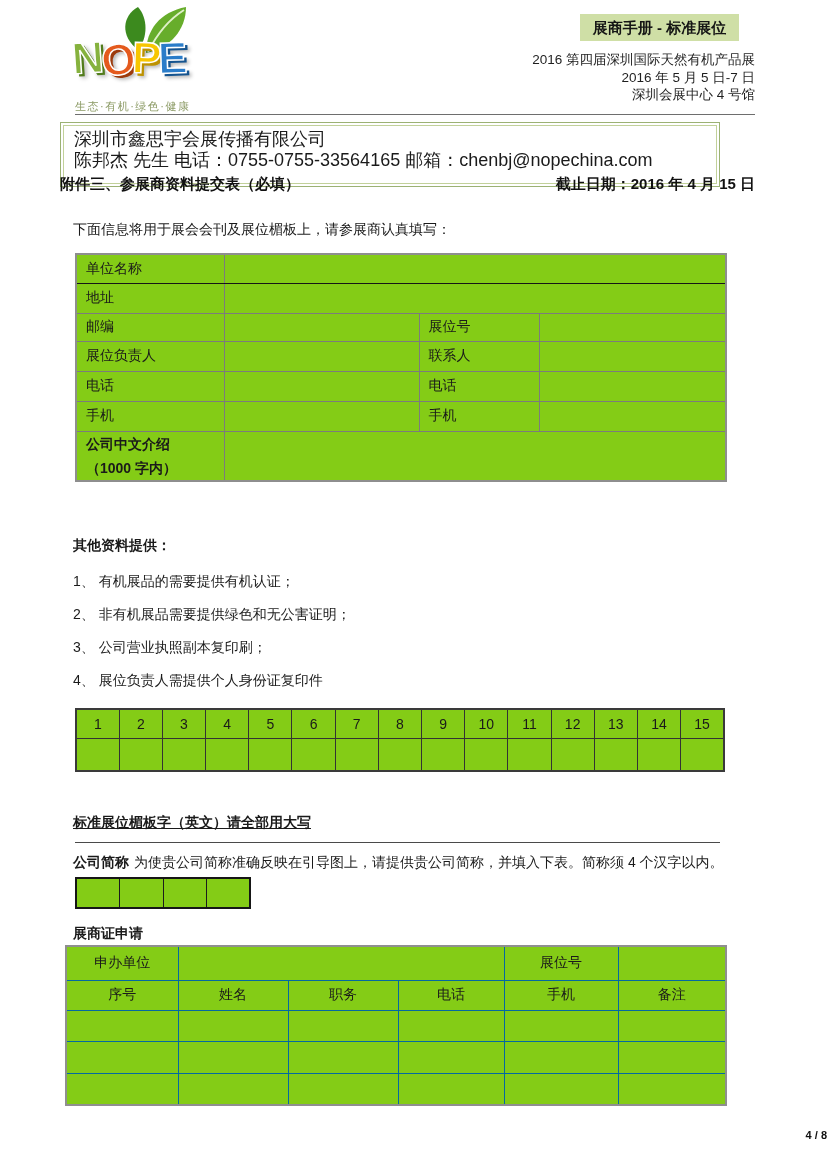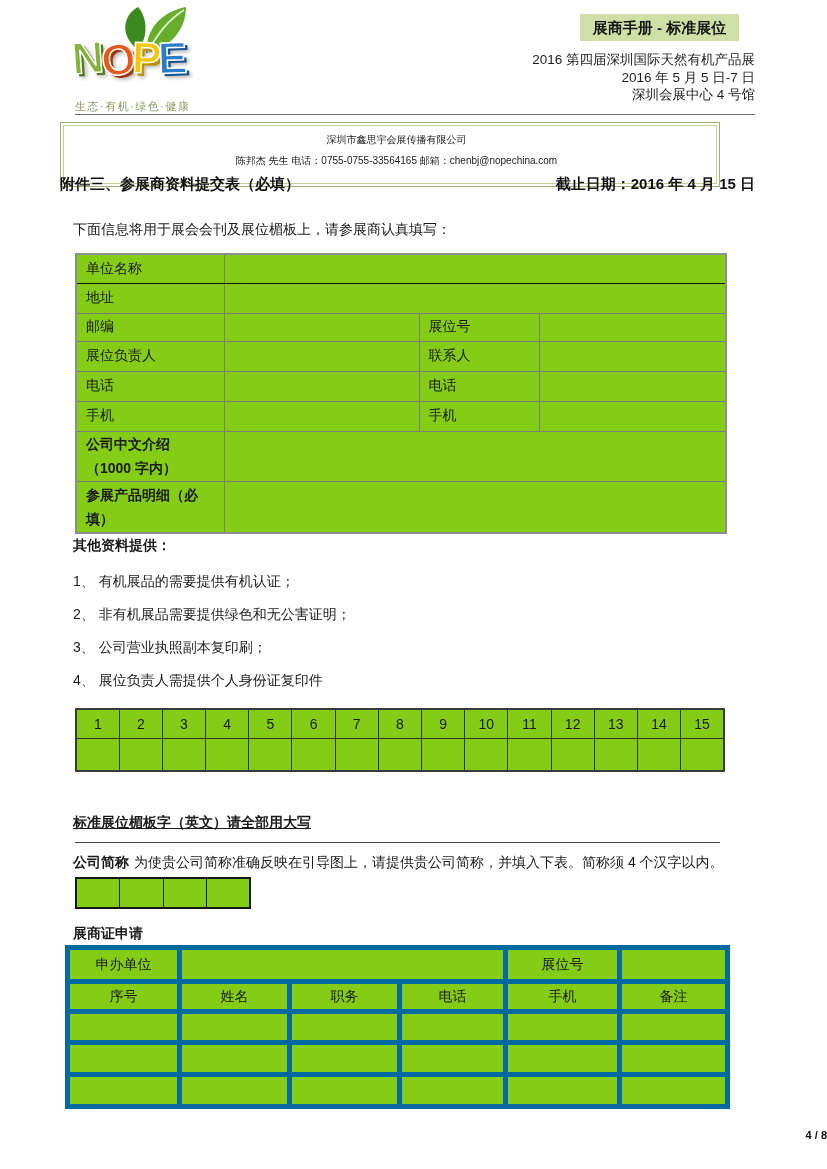--- a/index.html
+++ b/index.html
@@ -36,21 +36,21 @@
     position:absolute; right:72px; top:51px; text-align:right;
     font-size:13.5px; line-height:17.5px; color:#1f1f1f;
   }
 
   
   .contact-box {
     position:absolute; left:60px; top:122px; width:660px; height:65px;
     border:1px solid #9cb274; z-index:1;
   }
   .contact-box::before { content:""; position:absolute; inset:2px; border:1px solid #c2d19a; }
-  .contact-text { position:relative; z-index:2; padding:6px 0 0 13px; font-size:10px; line-height:21px;text-align:center; }
+  .contact-text { position:relative; z-index:2; padding:6px 0 0 13px; font-size:18px; line-height:21px; }
 
   .attach-row {
     position:absolute; left:60px; top:175px; width:695px; z-index:6;
     display:flex; justify-content:space-between;
     font-weight:bold; font-size:15px; color:#111;align-items:center;
   }
 
   .intro-line { position:absolute; left:73px; top:221px; font-size:14px; }
 
   
@@ -72,21 +72,21 @@
 
   .t-fascia { left:75px; top:708px; width:650px; border:2px solid #3a3a3a; }
   .t-fascia td { border:1px solid #333333; text-align:center; }
 
   .blank-line { position:absolute; left:75px; top:821px; width:645px; height:22px; border-bottom:1px solid #4a4a4a; }
 
   .t-abbr { left:75px; top:877px; width:176px; border:2px solid #161616; }
   .t-abbr td { border:1px solid #1c1c1c; }
 
   .t-apply { left:65px; top:945px; width:660px; border:2px solid #8f8f8f; }
-  .t-apply td { border:5px solid #0369a1; text-align:center;margin-left:41px; }
+  .t-apply td { border:1px solid #0369a1; text-align:center;margin-left:41px; }
 
   .footer-page {
     position:absolute; left:0; top:1129px; width:100%;
     text-align:right; font-size:11px; font-weight:bold; color:#111;
   }
 </style>
 </head>
 <body>
 
 <div class="page">
@@ -161,25 +161,20 @@
     </tr>
     <tr style="height:30px">
       <td>手机</td>
       <td></td>
       <td>手机</td>
       <td></td>
     </tr>
     <tr style="height:50px">
       <td class="b pre">公司中文介绍
 （1000 字内）</td>
-      <td colspan="3"></td>
-    </tr>
-    <tr style="height:52px">
-      <td class="b pre">参展产品明细（必
-填）</td>
       <td colspan="3"></td>
     </tr>
   </tbody>
     </table>
 
   <div class="other-block">
     <div class="hd">其他资料提供：</div>
     <div class="item">1、 有机展品的需要提供有机认证；</div>
     <div class="item">2、 非有机展品需要提供绿色和无公害证明；</div>
     <div class="item">3、 公司营业执照副本复印刷；</div>

